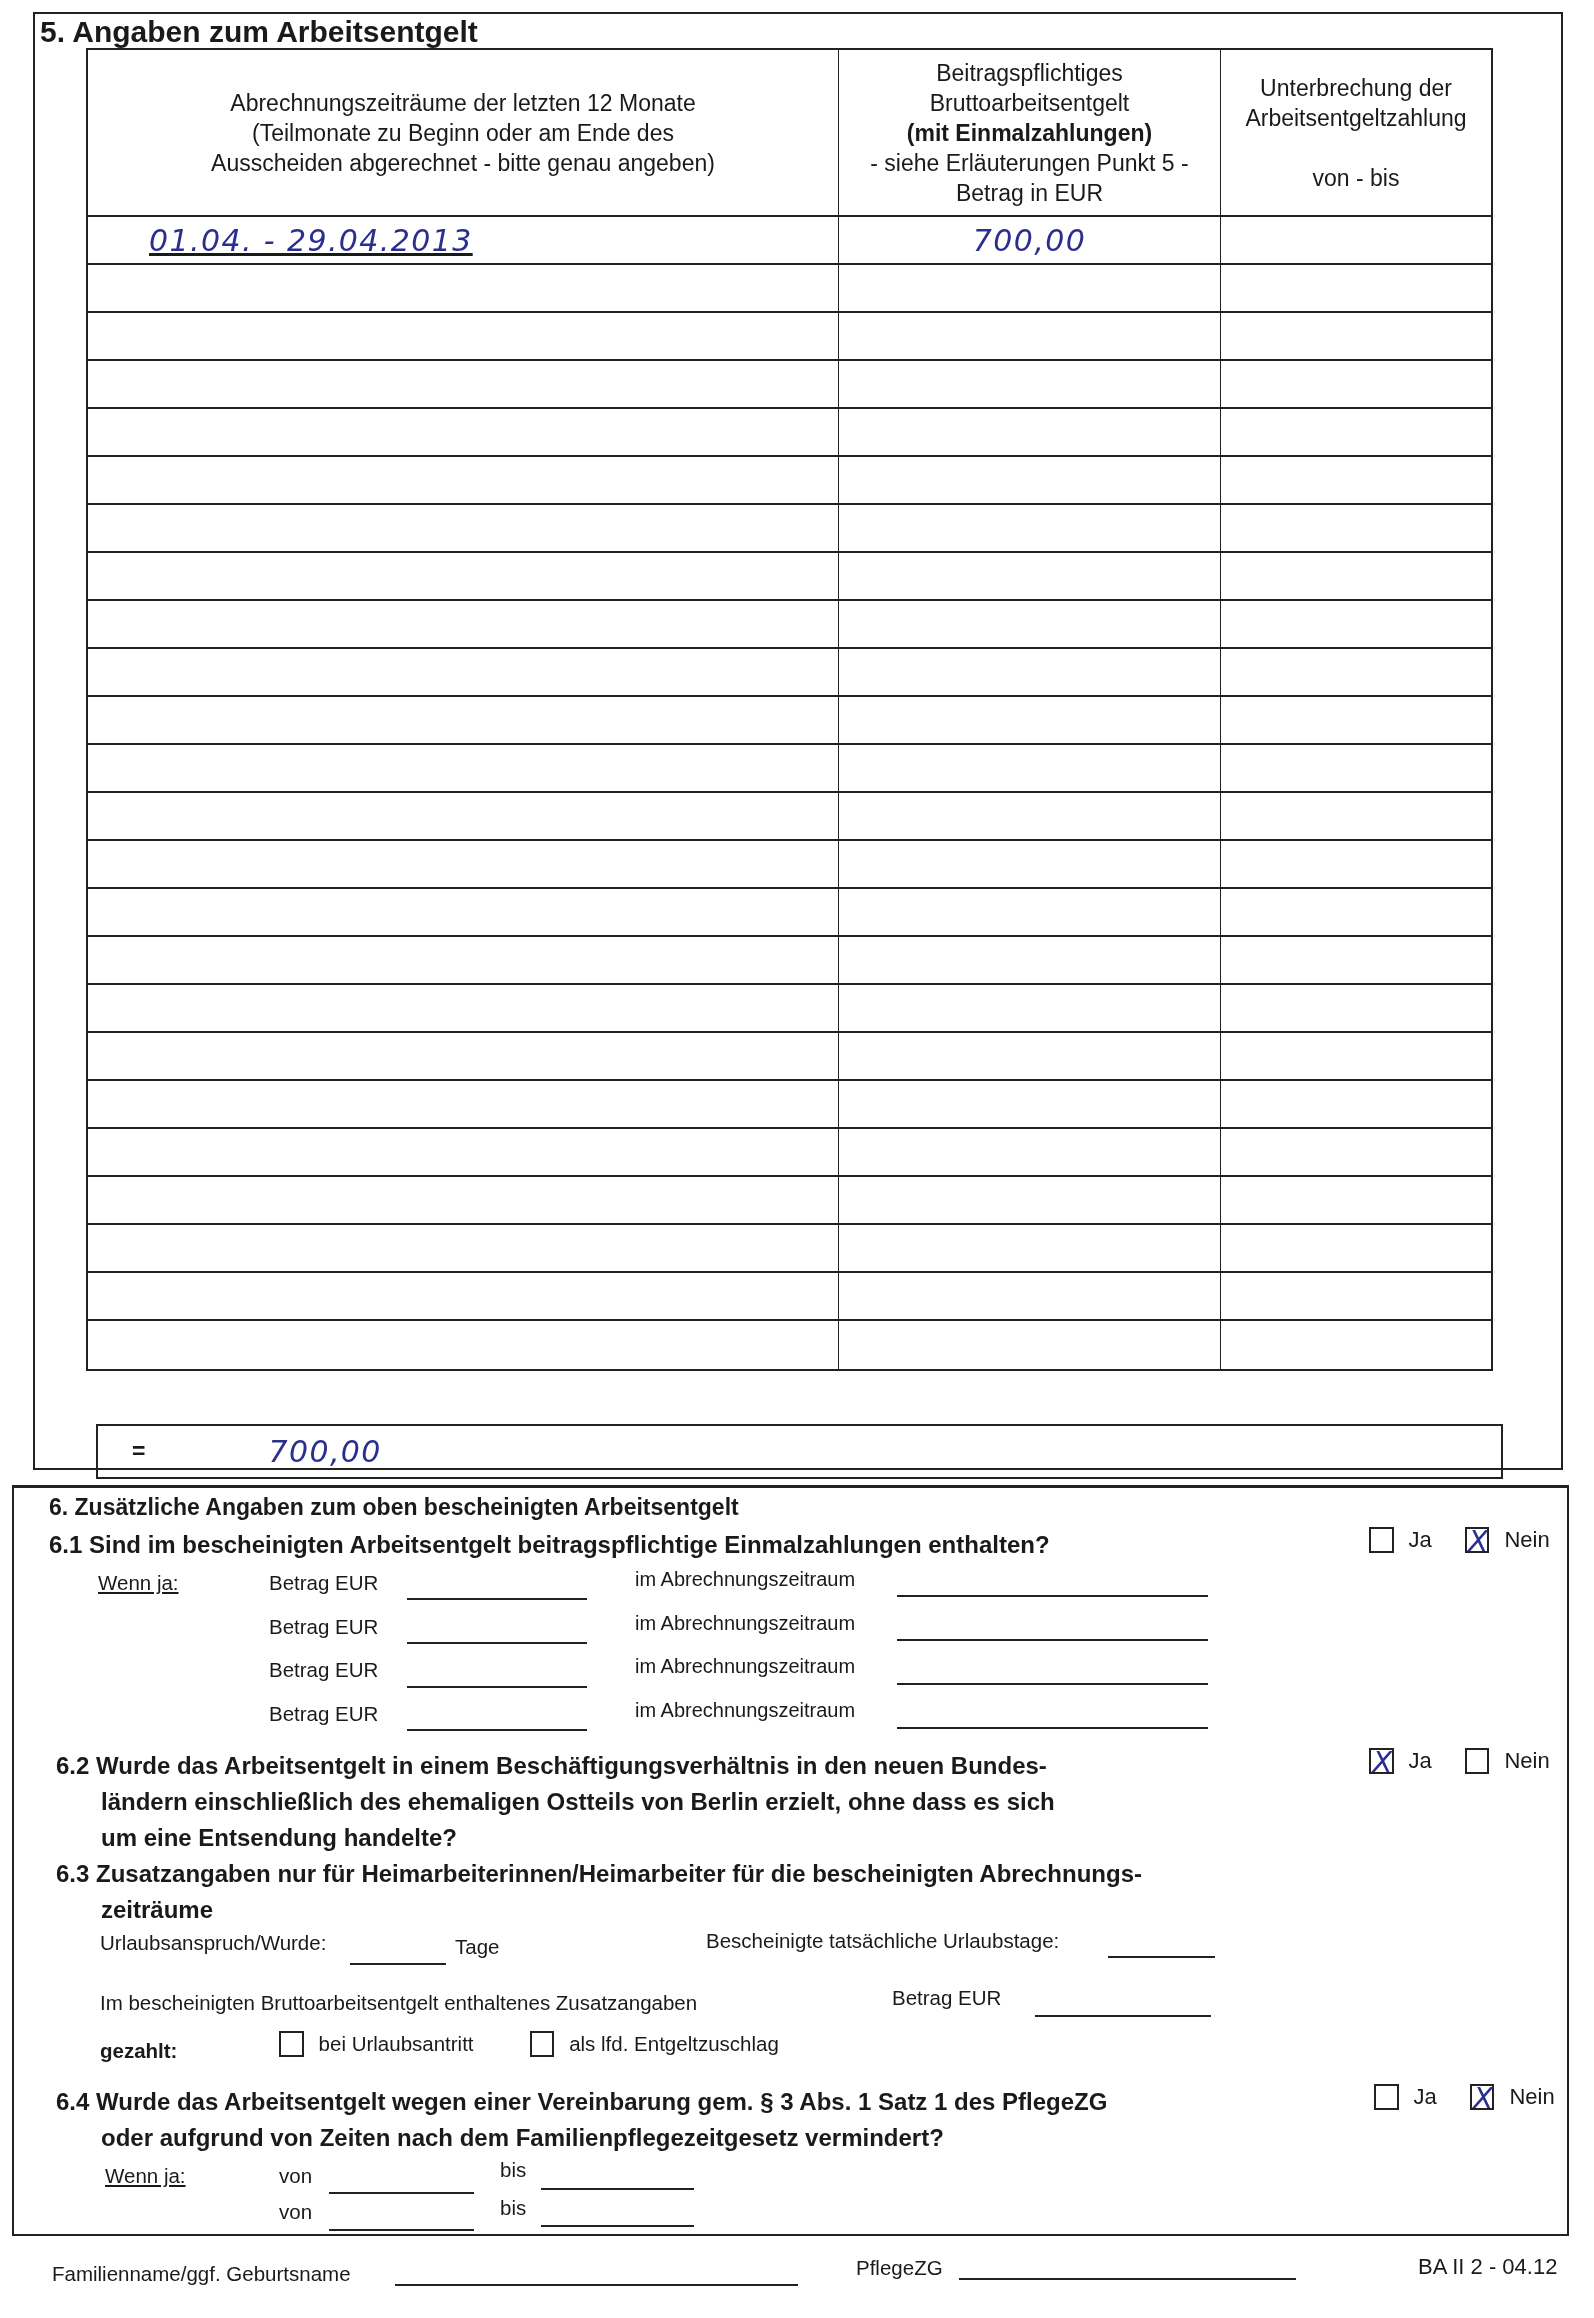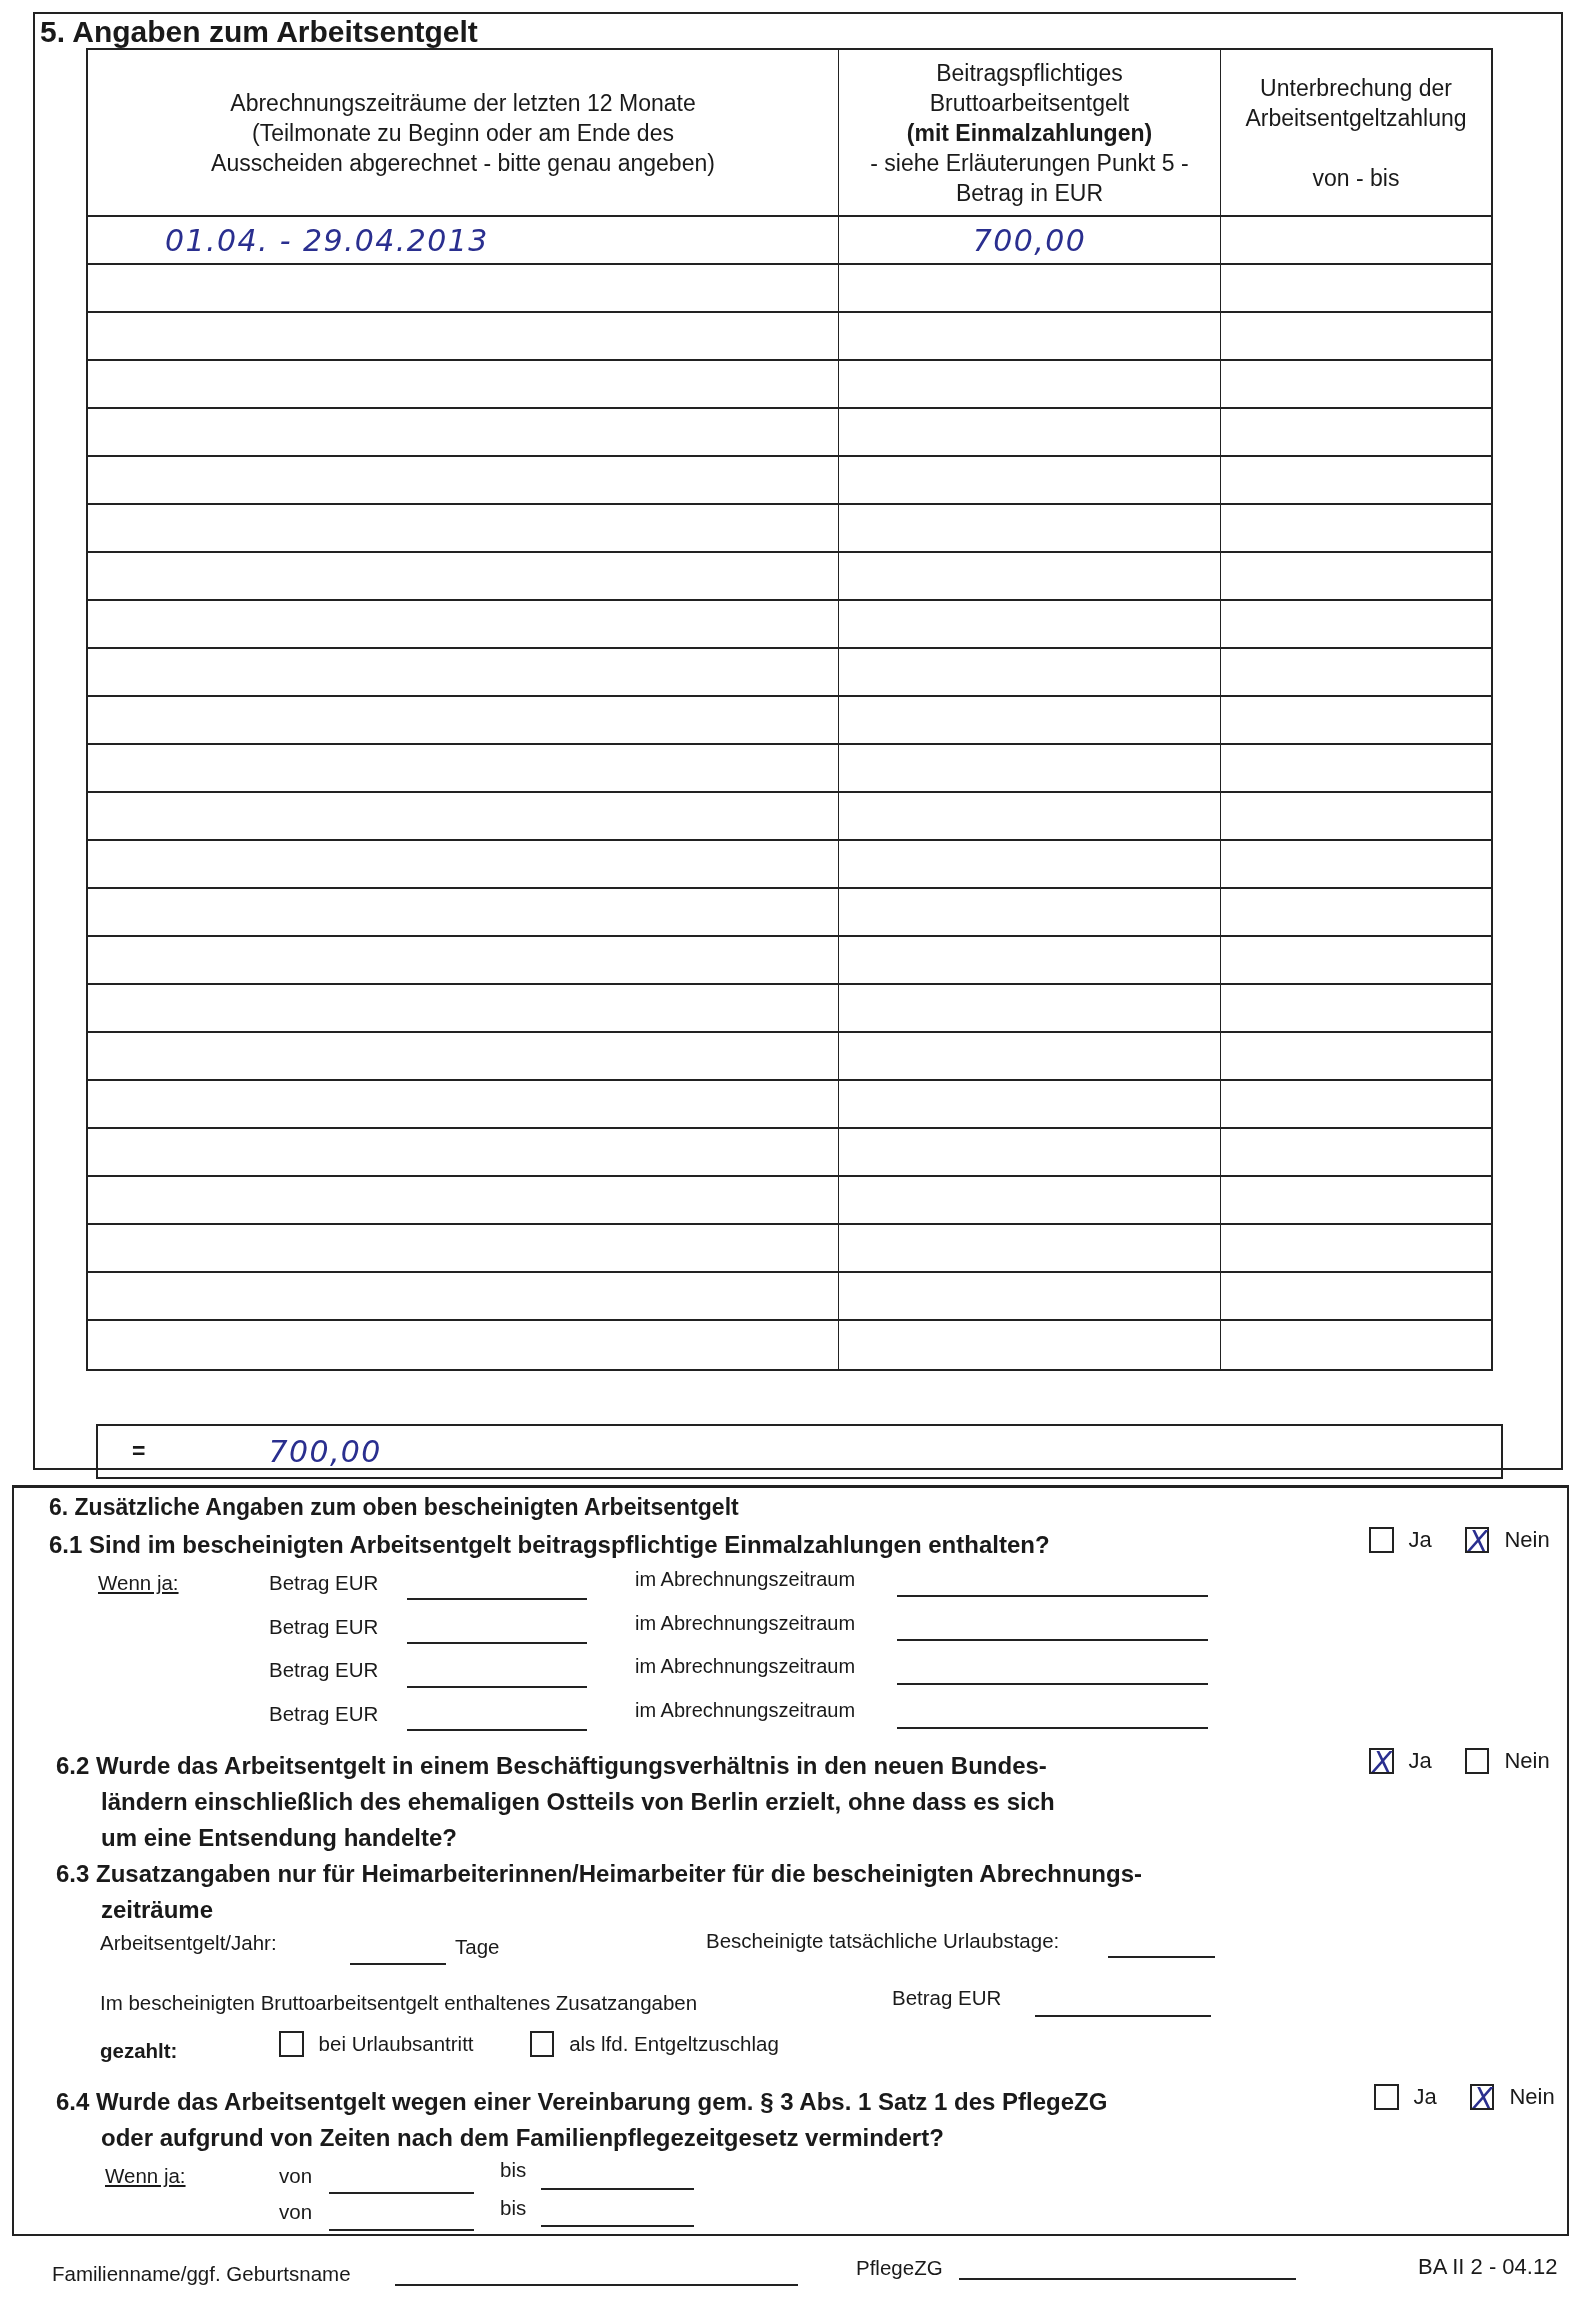--- a/index.html
+++ b/index.html
@@ -15,21 +15,21 @@
   
   #table { left: 86px; top: 48px; width: 1407px; border: 2px solid #222; }
   .hdr { display: flex; height: 167px; border-bottom: 2.7px solid #222; }
   .c1 { width: 751px; border-right: 1.4px solid #222; }
   .c2 { width: 382px; border-right: 1.4px solid #222; }
   .c3 { flex: 1; }
   .hdr > div { display: flex; align-items: center; justify-content: center; text-align: center; font-size: 23px; line-height: 30px; padding: 0 6.8px; }
   .hdr .bold { font-weight: bold; }
   .row { display: flex; height: 48px; border-bottom: 2.7px solid #222; }
   .row > div { display: flex; align-items: center; }
-  .row .c1 { padding-left: 77px; }
+  .row .c1 { padding-left: 61px; text-decoration: underline; }
   .row .c2 { justify-content: center; }
   .row .hand { font-size: 30px; }
 
   #sum { left: 96px; top: 1424px; width: 1407px; height: 55px; border: 2.7px solid #222; display: flex; align-items: center; font-size: 23px; font-weight: bold; }
   #sum .label { margin-left: 109px; }
   #sum .eq { margin-left: 34px; }
   #sum .hand { margin-left: 123px; font-size: 30px; font-weight: normal; }
 
   
   #sec6 { left: 12.3px; top: 1485px; width: 1557px; height: 751px; border: 2px solid #222; border-top-width: 3.4px; }
@@ -388,21 +388,21 @@
   <span class="cb checked" id="q62-ja"></span>
   <span class="l">Ja</span>
   <span class="cb" id="q62-nein"></span>
   <span>Nein</span>
 </div>
 
 <div class="abs q" style="left:56px; top:1856px;">
   <div>6.3 Zusatzangaben nur für Heimarbeiterinnen/Heimarbeiter für die bescheinigten Abrechnungs-</div>
   <div style="padding-left:45px">zeiträume</div>
 </div>
-<div class="abs n" style="left:100px; top:1931px;">Arbeitsentgelt/Jahr:</div>
+<div class="abs n" style="left:100px; top:1931px;">Urlaubsanspruch/Wurde:</div>
 <span class="abs line" style="left:350px; top:1963px; width:96px;"></span>
 <div class="abs n" style="left:455px; top:1935px;">Tage</div>
 <div class="abs n" style="left:706px; top:1929px;">Bescheinigte tatsächliche Urlaubstage:</div>
 <span class="abs line" style="left:1108px; top:1956px; width:107px;"></span>
 
 <div class="abs n" style="left:100px; top:1991px;">Im bescheinigten Bruttoarbeitsentgelt enthaltenes Zusatzangaben</div>
 <div class="abs n" style="left:892px; top:1986px;">Betrag  EUR</div>
 <span class="abs line" style="left:1035px; top:2015px; width:176px;"></span>
 
 <div class="abs n" style="left:100px; top:2039px; font-weight:bold;">gezahlt:</div>

